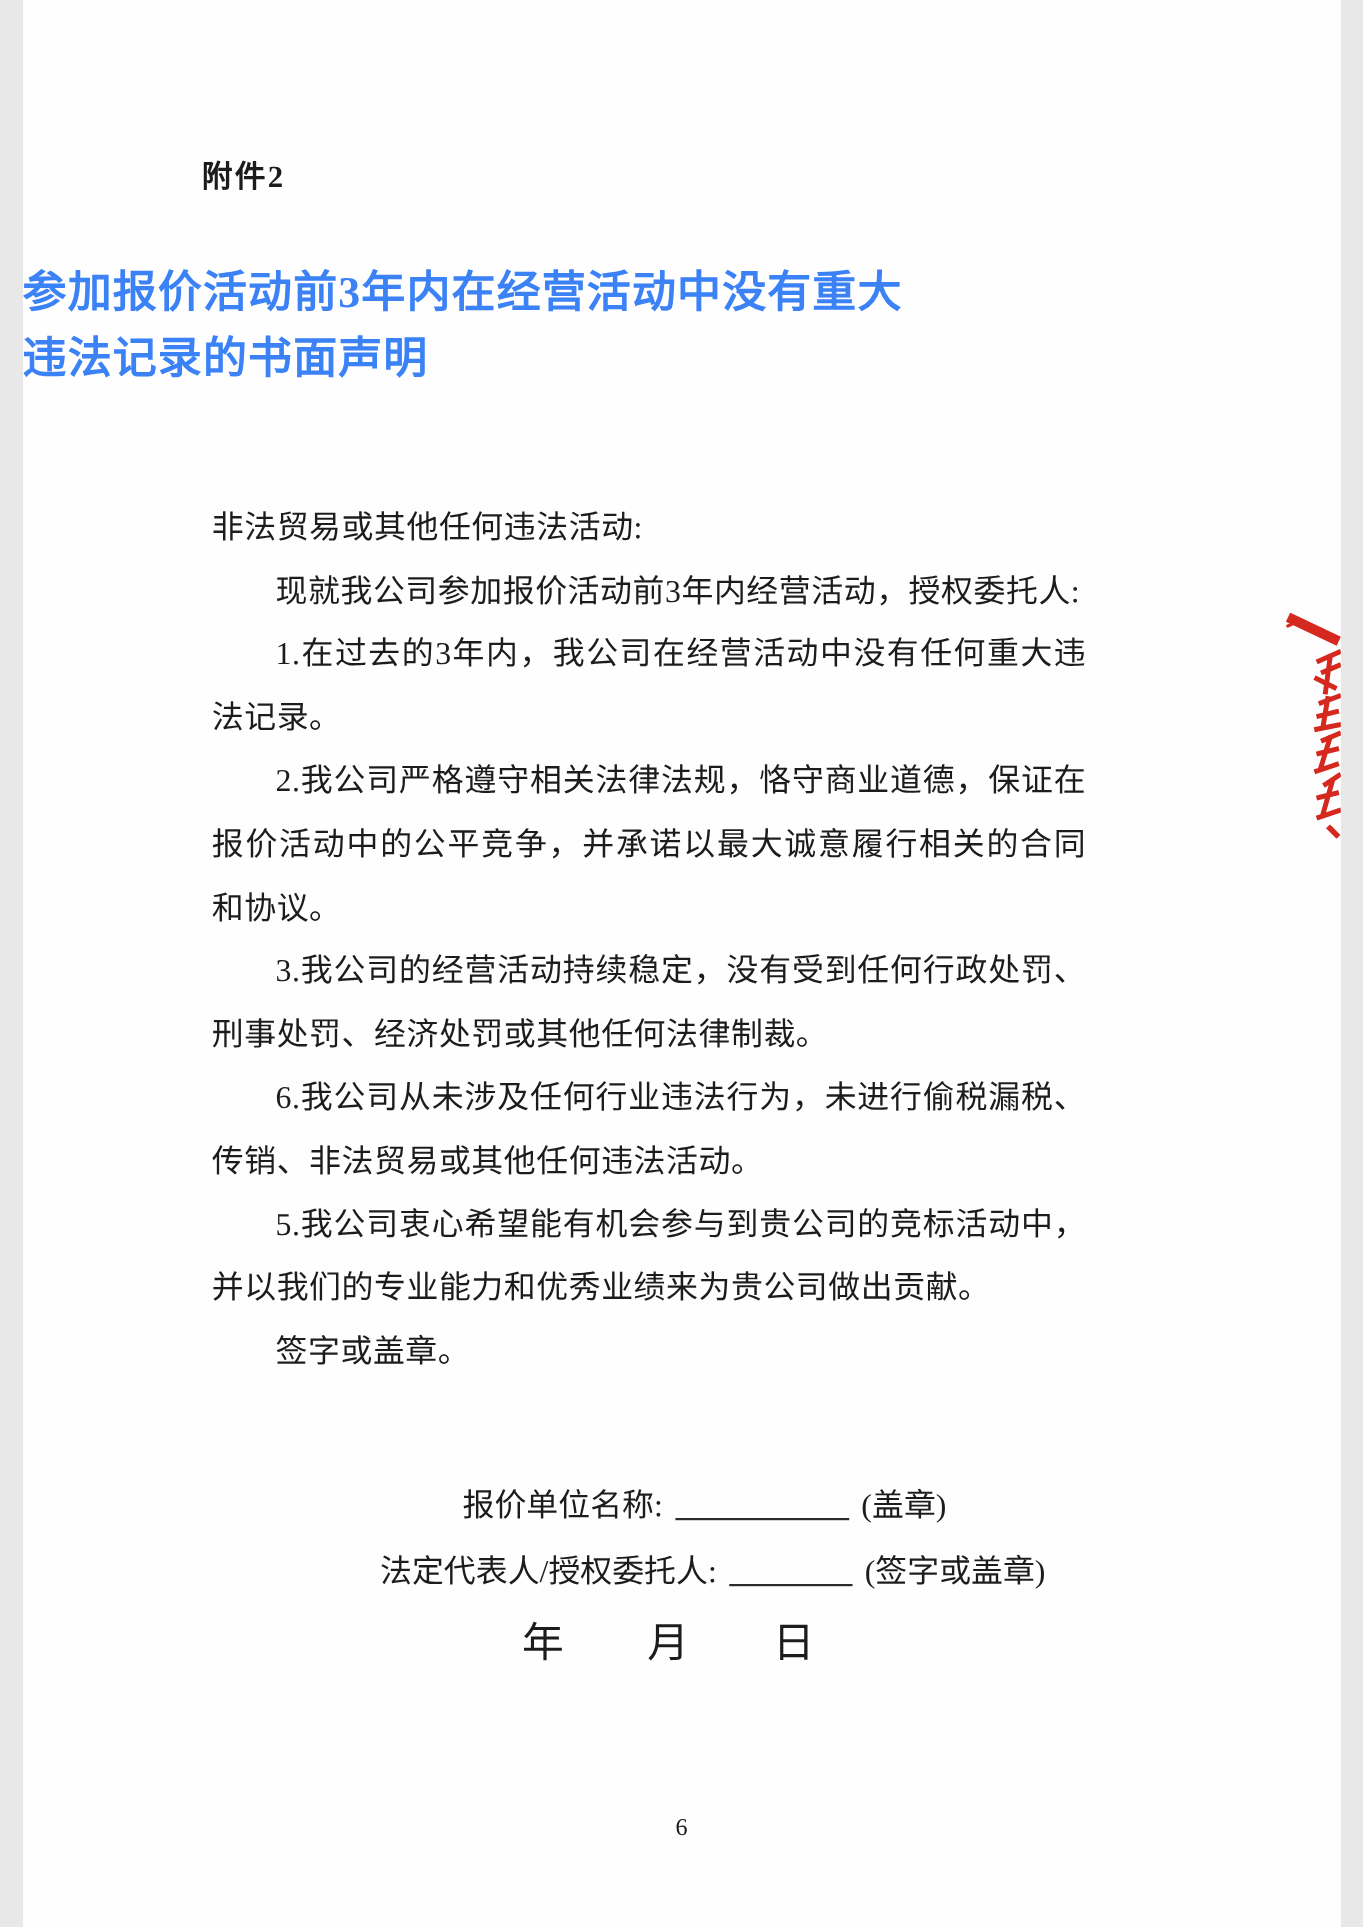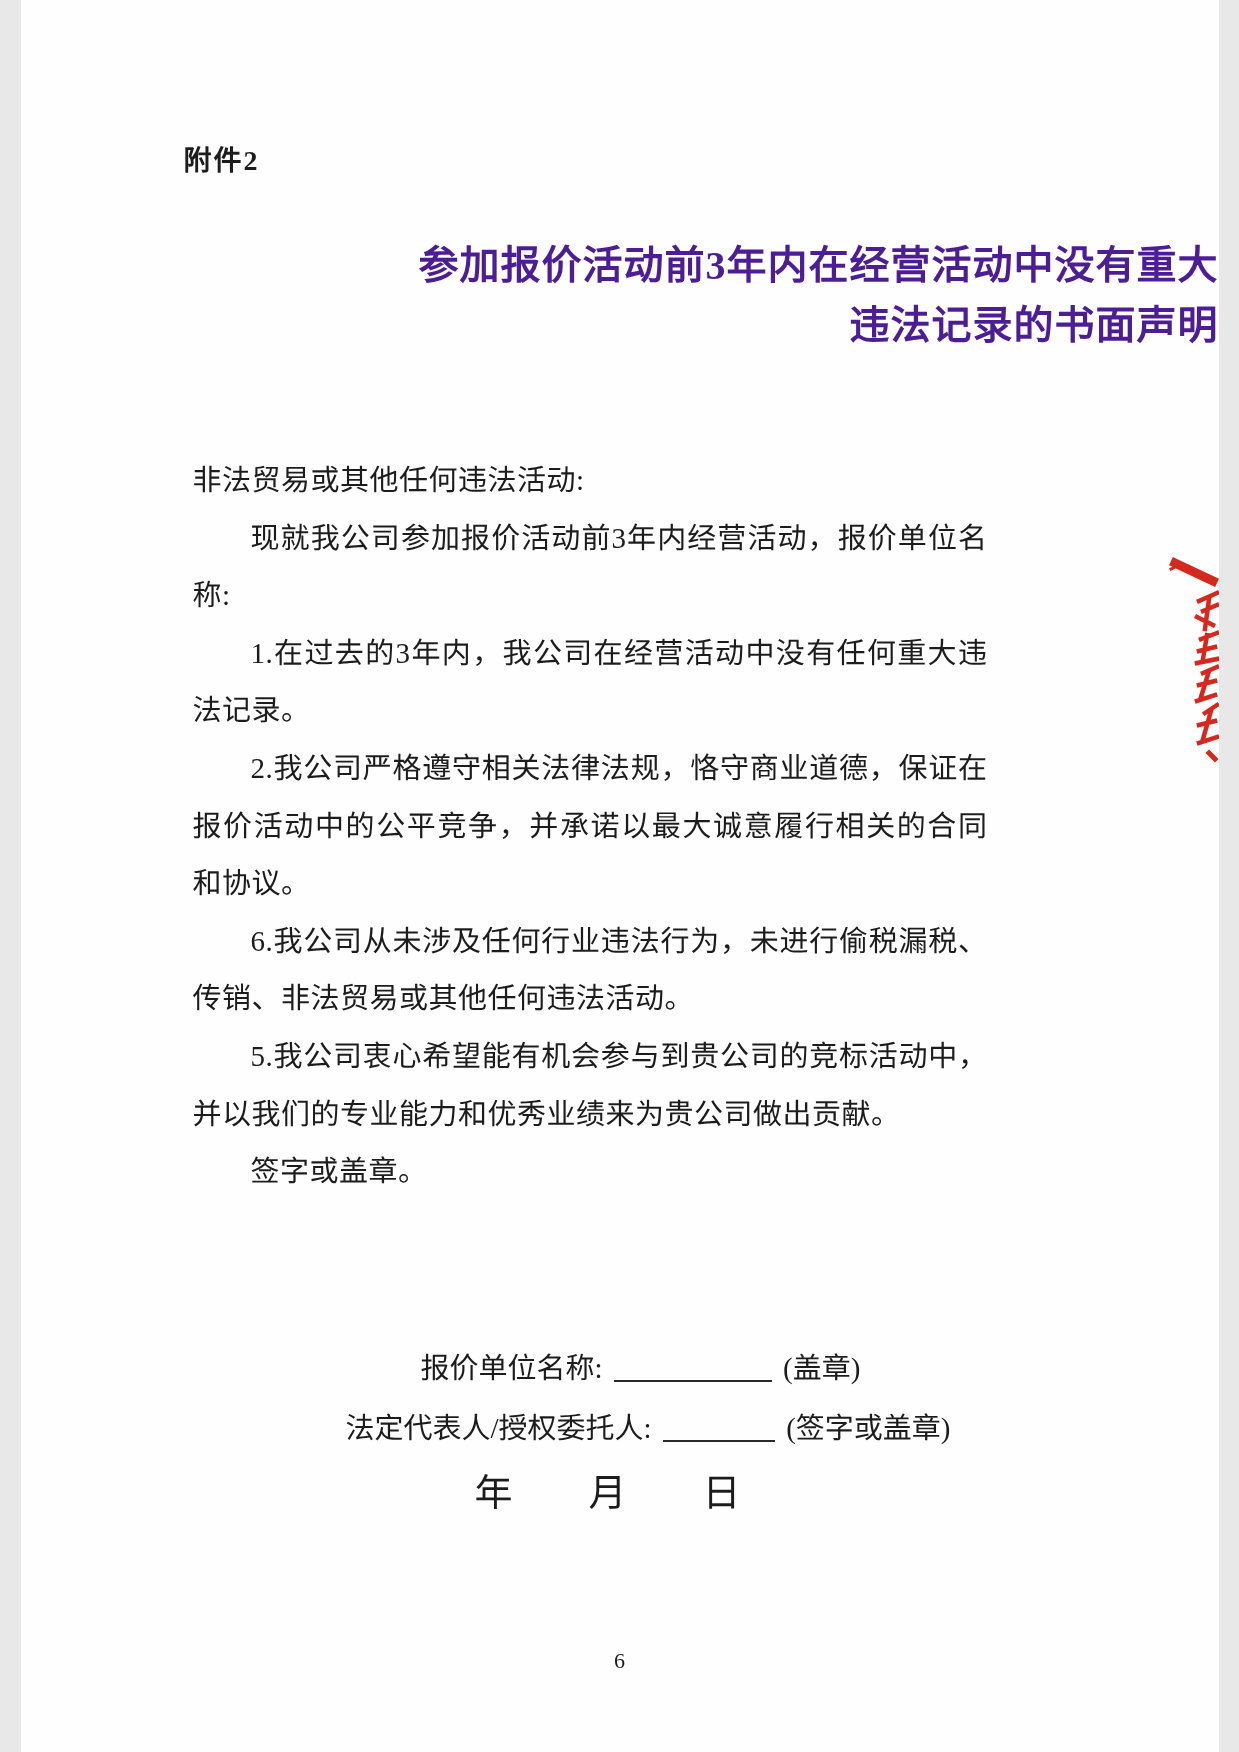--- a/index.html
+++ b/index.html
@@ -11,25 +11,25 @@
     overflow:hidden;
     font-family:"Liberation Serif","DejaVu Serif",serif;
     color:#1c1c1c;
   }
   .attachment-label{
     position:absolute;left:163px;top:138px;
     font-size:28px;font-weight:600;letter-spacing:2px;
   }
   .doc-title{
     position:absolute;left:0;right:0;top:236px;
-    text-align:right;
+    text-align:left;
     font-size:40px;font-weight:700;
     line-height:60px;
     letter-spacing:1px;
-    color:#4c1d95;
+    color:#3b82f6;
   }
   .doc-body{
     position:absolute;left:172px;top:452px;width:795px;
     font-size:29px;
     line-height:57.6px;
     text-align:justify;
     letter-spacing:0.5px;
   }
   .doc-body p{margin:0;text-indent:2em;}
   .doc-body p.no-indent{text-indent:0;}
@@ -72,23 +72,24 @@
 
   <div class="attachment-label">附件2</div>
 
   <div class="doc-title">
     <div>参加报价活动前3年内在经营活动中没有重大</div>
     <div>违法记录的书面声明</div>
   </div>
 
   <div class="doc-body">
     <p class="no-indent">非法贸易或其他任何违法活动:</p>
-    <p>现就我公司参加报价活动前3年内经营活动，报价单位名称:</p>
+    <p>现就我公司参加报价活动前3年内经营活动，授权委托人:</p>
     <p>1.在过去的3年内，我公司在经营活动中没有任何重大违法记录。</p>
     <p>2.我公司严格遵守相关法律法规，恪守商业道德，保证在报价活动中的公平竞争，并承诺以最大诚意履行相关的合同和协议。</p>
+    <p>3.我公司的经营活动持续稳定，没有受到任何行政处罚、刑事处罚、经济处罚或其他任何法律制裁。</p>
     <p>6.我公司从未涉及任何行业违法行为，未进行偷税漏税、传销、非法贸易或其他任何违法活动。</p>
     <p>5.我公司衷心希望能有机会参与到贵公司的竞标活动中，并以我们的专业能力和优秀业绩来为贵公司做出贡献。</p>
     <p>签字或盖章。</p>
   </div>
 
   <div class="sig-line sig-line-rep">
     <span>法定代表人/授权委托人:</span>
     <span class="blank blank-rep"></span>
     <span>(签字或盖章)</span>
   </div>

